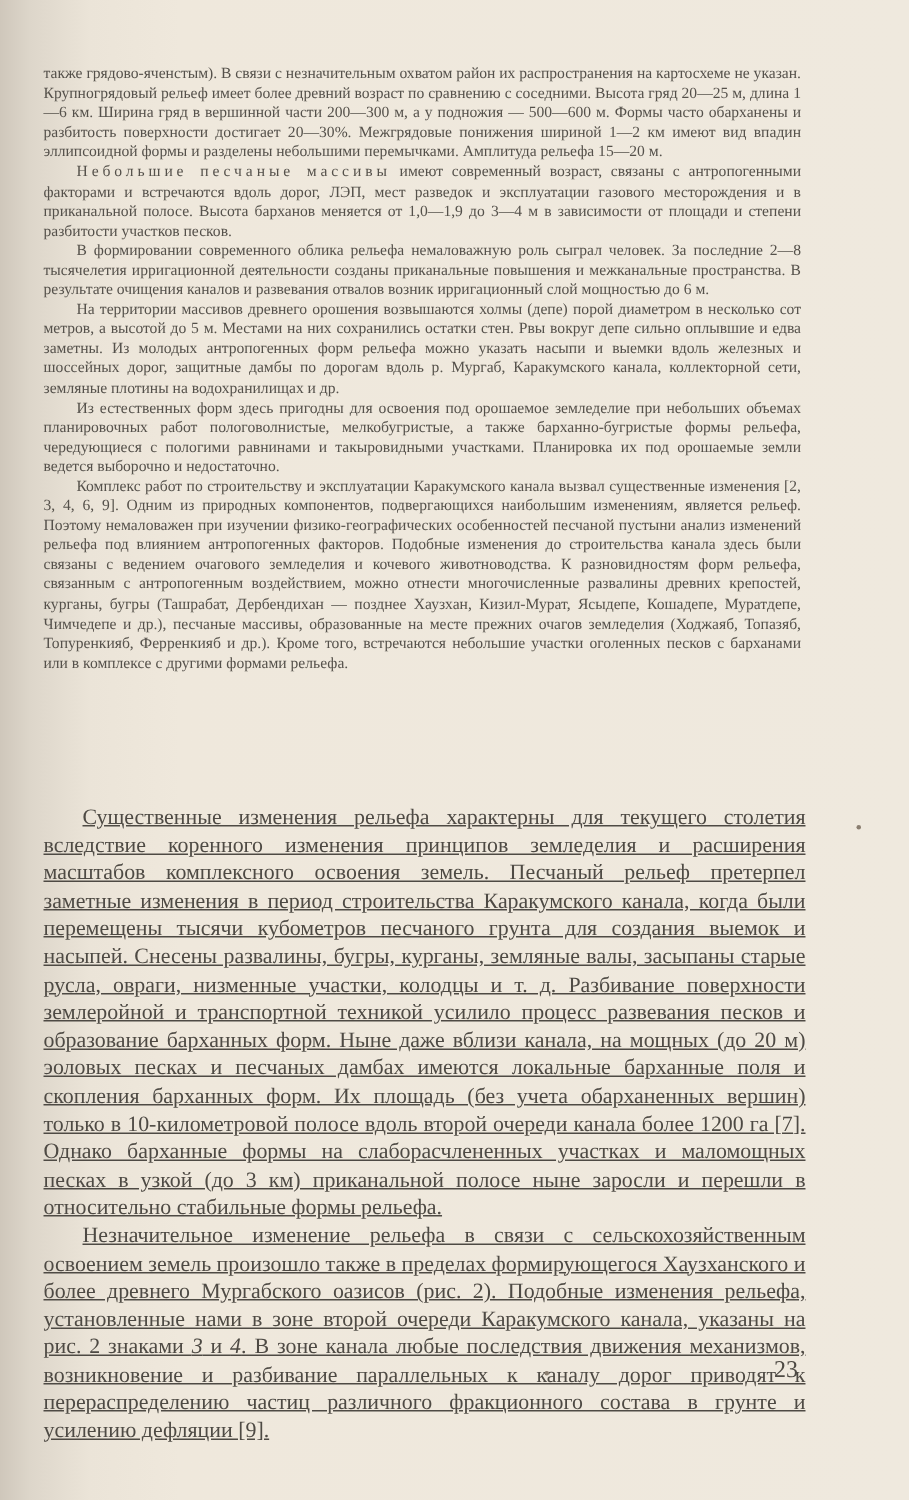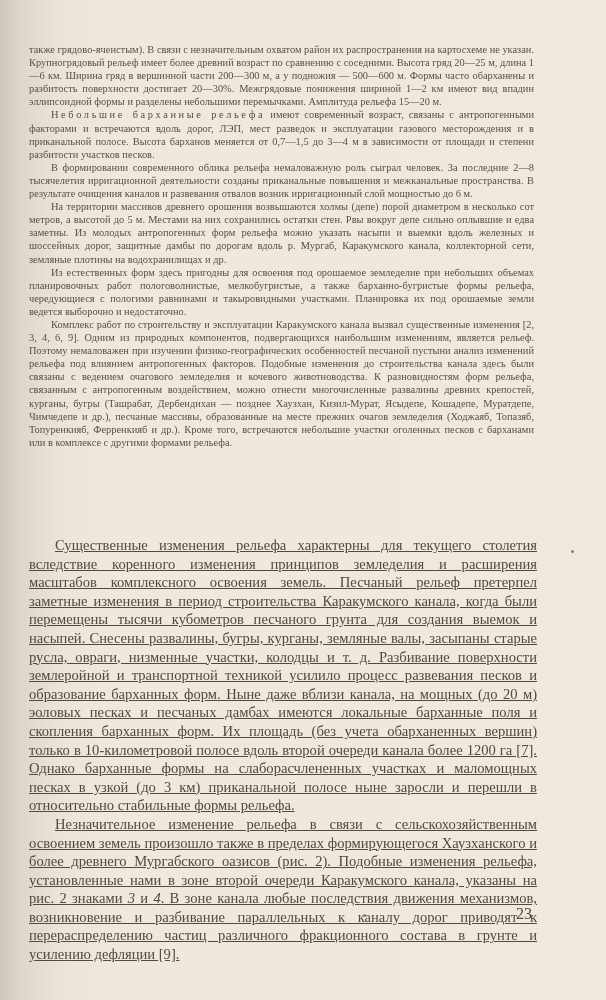--- a/index.html
+++ b/index.html
@@ -32,21 +32,21 @@
   }
   .speck { position:absolute; width:3px; height:3px; border-radius:50%; background:#8a7e70; }
 </style>
 </head>
 <body>
 
 <div class="page">
 
   <div class="small">
     <p class="cont">также грядово-яченстым). В связи с незначительным охватом район их распространения на картосхеме не указан. Крупногрядовый рельеф имеет более древний возраст по сравнению с соседними. Высота гряд 20—25 м, длина 1—6 км. Ширина гряд в вершинной части 200—300 м, а у подножия — 500—600 м. Формы часто обарханены и разбитость поверхности достигает 20—30%. Межгрядовые понижения шириной 1—2 км имеют вид впадин эллипсоидной формы и разделены небольшими перемычками. Амплитуда рельефа 15—20 м.</p>
-    <p><span class="spaced">Небольшие барханные рельефа</span><span> имеют современный возраст, связаны с антропогенными факторами и встречаются вдоль дорог, ЛЭП, мест разведок и эксплуатации газового месторождения и в приканальной полосе. Высота барханов меняется от 0,7—1,5 до 3—4 м в зависимости от площади и степени разбитости участков песков.</span></p>
+    <p><span class="spaced">Небольшие песчаные массивы</span><span> имеют современный возраст, связаны с антропогенными факторами и встречаются вдоль дорог, ЛЭП, мест разведок и эксплуатации газового месторождения и в приканальной полосе. Высота барханов меняется от 1,0—1,9 до 3—4 м в зависимости от площади и степени разбитости участков песков.</span></p>
     <p>В формировании современного облика рельефа немаловажную роль сыграл человек. За последние 2—8 тысячелетия ирригационной деятельности созданы приканальные повышения и межканальные пространства. В результате очищения каналов и развевания отвалов возник ирригационный слой мощностью до 6 м.</p>
     <p>На территории массивов древнего орошения возвышаются холмы (депе) порой диаметром в несколько сот метров, а высотой до 5 м. Местами на них сохранились остатки стен. Рвы вокруг депе сильно оплывшие и едва заметны. Из молодых антропогенных форм рельефа можно указать насыпи и выемки вдоль железных и шоссейных дорог, защитные дамбы по дорогам вдоль р. Мургаб, Каракумского канала, коллекторной сети, земляные плотины на водохранилищах и др.</p>
     <p>Из естественных форм здесь пригодны для освоения под орошаемое земледелие при небольших объемах планировочных работ пологоволнистые, мелкобугристые, а также барханно-бугристые формы рельефа, чередующиеся с пологими равнинами и такыровидными участками. Планировка их под орошаемые земли ведется выборочно и недостаточно.</p>
     <p>Комплекс работ по строительству и эксплуатации Каракумского канала вызвал существенные изменения [2, 3, 4, 6, 9]. Одним из природных компонентов, подвергающихся наибольшим изменениям, является рельеф. Поэтому немаловажен при изучении физико-географических особенностей песчаной пустыни анализ изменений рельефа под влиянием антропогенных факторов. Подобные изменения до строительства канала здесь были связаны с ведением очагового земледелия и кочевого животноводства. К разновидностям форм рельефа, связанным с антропогенным воздействием, можно отнести многочисленные развалины древних крепостей, курганы, бугры (Ташрабат, Дербендихан — позднее Хаузхан, Кизил-Мурат, Ясыдепе, Кошадепе, Муратдепе, Чимчедепе и др.), песчаные массивы, образованные на месте прежних очагов земледелия (Ходжаяб, Топазяб, Топуренкияб, Ферренкияб и др.). Кроме того, встречаются небольшие участки оголенных песков с барханами или в комплексе с другими формами рельефа.</p>
   </div>
 
   <div class="large">
     <p>Существенные изменения рельефа характерны для текущего столетия вследствие коренного изменения принципов земледелия и расширения масштабов комплексного освоения земель. Песчаный рельеф претерпел заметные изменения в период строительства Каракумского канала, когда были перемещены тысячи кубометров песчаного грунта для создания выемок и насыпей. Снесены развалины, бугры, курганы, земляные валы, засыпаны старые русла, овраги, низменные участки, колодцы и т. д. Разбивание поверхности землеройной и транспортной техникой усилило процесс развевания песков и образование барханных форм. Ныне даже вблизи канала, на мощных (до 20 м) эоловых песках и песчаных дамбах имеются локальные барханные поля и скопления барханных форм. Их площадь (без учета обарханенных вершин) только в 10-километровой полосе вдоль второй очереди канала более 1200 га [7]. Однако барханные формы на слаборасчлененных участках и маломощных песках в узкой (до 3 км) приканальной полосе ныне заросли и перешли в относительно стабильные формы рельефа.</p>
     <p><span>Незначительное изменение рельефа в связи с сельскохозяйственным освоением земель произошло также в пределах формирующегося Хаузханского и более древнего Мургабского оазисов (рис. 2). Подобные изменения рельефа, установленные нами в зоне второй очереди Каракумского канала, указаны на рис. 2 знаками </span><i>3</i><span> и </span><i>4</i><span>. В зоне канала любые последствия движения механизмов, возникновение и разбивание параллельных к каналу дорог приводят к перераспределению частиц различного фракционного состава в грунте и усилению дефляции [9].</span></p>
   </div>

